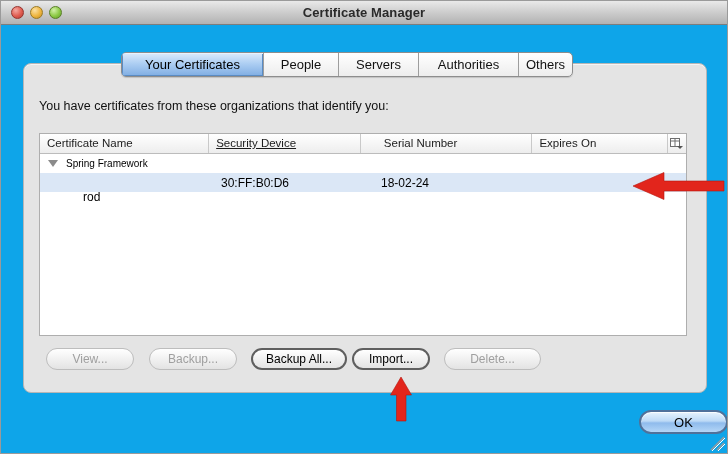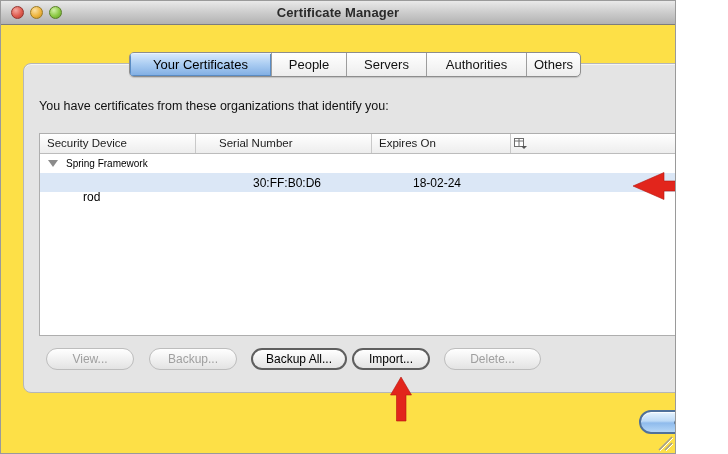--- a/index.html
+++ b/index.html
@@ -1,56 +1,56 @@
 <!DOCTYPE html>
 <html><head>
 <meta charset="utf-8">
 <style>
   html,body{margin:0;padding:0;}
   body{font-family:"Liberation Sans","DejaVu Sans",sans-serif;background:#ffffff;}
-  .window{position:relative;width:676px;height:454px;background:#fde047;overflow:hidden;
+  .window{position:relative;width:728px;height:454px;background:#0ea5e9;overflow:hidden;
           border:1px solid #9a9a9a;box-sizing:border-box;}
   
   .titlebar{position:absolute;left:0;top:0;width:100%;height:24px;
             background:linear-gradient(#e9e9e9,#cfcfcf 45%,#b2b2b2);
             border-bottom:1px solid #7d7d7d;box-sizing:border-box;}
   .title{position:absolute;left:0;right:0;top:4px;text-align:center;
          font-size:13px;font-weight:700;color:#2a2a2a;letter-spacing:.1px;}
   .lights{position:absolute;left:10px;top:5px;display:flex;gap:6px;}
   .light{width:13px;height:13px;border-radius:50%;box-sizing:border-box;cursor:default;}
   .light.red{background:radial-gradient(circle at 35% 30%,#f4a8a0,#e05c50 55%,#b13a33);border:1px solid #96342e;}
   .light.yellow{background:radial-gradient(circle at 35% 30%,#fbe0a2,#eeb53e 55%,#c08a22);border:1px solid #9a7a23;}
   .light.green{background:radial-gradient(circle at 35% 30%,#d2f0a8,#8cc944 55%,#5f9c2a);border:1px solid #597f27;}
   
-  .tabbar{position:absolute;left:128px;top:51px;height:23px;display:flex;
+  .tabbar{position:absolute;left:120px;top:51px;height:23px;display:flex;
           border:1px solid #8d8d8d;border-radius:5px;overflow:hidden;
           background:linear-gradient(#ffffff,#ededed);box-shadow:0 1px 1px rgba(0,0,0,.15);z-index:3;}
   .tab{height:23px;line-height:23px;text-align:center;font-size:13px;color:#111;
        border-right:1px solid #9d9d9d;box-sizing:border-box;cursor:default;}
   .tab:last-child{border-right:none;}
   .tab.selected{background:linear-gradient(#dcebfc,#abcdf2 48%,#7fade3);
                 box-shadow:inset 0 1px 0 #eaf3fd, inset 0 0 0 1px #5a8cc4;color:#000;}
   
   .groupbox{position:absolute;left:22px;top:62px;width:684px;height:330px;
             background:#e4e4e4;border:1px solid #b6b6b6;border-radius:8px;box-sizing:border-box;
             box-shadow:inset 0 1px 0 rgba(255,255,255,.6);}
   .desc{position:absolute;left:38px;top:98px;font-size:12.5px;color:#111;z-index:2;}
   
   .table{position:absolute;left:38px;top:132px;width:648px;height:203px;
          border:1px solid #aeaeae;box-sizing:border-box;background:#ffffff;z-index:2;}
   .thead{display:flex;height:20px;background:linear-gradient(#ffffff,#ededed);
          border-bottom:1px solid #bcbcbc;box-sizing:border-box;}
   .th{font-size:11.5px;color:#1c1c1c;line-height:19px;padding-left:7px;box-sizing:border-box;
       border-right:1px solid #c9c9c9;overflow:hidden;white-space:nowrap;cursor:default;}
-  .th.c1{width:174px;} .th.c2{width:156px;} .th.c3{width:160px;margin-left:16px;} .th.c4{width:139px;}
+  .th.c1{width:174px;} .th.c2{width:156px;text-decoration:underline;} .th.c3{width:160px;margin-left:16px;} .th.c4{width:139px;}
   .th.c5{width:19px;border-right:none;padding:0;display:flex;align-items:center;justify-content:center;}
   .tbody{height:181px;background:#fff;overflow:hidden;}
   .row{display:flex;height:19px;align-items:center;font-size:12px;color:#000;cursor:default;}
   .row .cell{box-sizing:border-box;overflow:hidden;white-space:nowrap;}
-  .row .cell.c1{width:174px;} .row .cell.c2{width:156px;} .row .cell.c3{width:160px;margin-left:32px;} .row .cell.c4{width:139px;}
+  .row .cell.c1{width:174px;} .row .cell.c2{width:156px;} .row .cell.c3{width:160px;} .row .cell.c4{width:139px;}
   .row.selected{background:#dbe7f6;}
   .twisty{display:inline-block;width:0;height:0;border-left:5px solid transparent;
           border-right:5px solid transparent;border-top:7px solid #8b8b8b;
           margin:0 8px 0 8px;vertical-align:middle;}
   .group-label{font-size:10px;color:#000;}
   .indent1{padding-left:43px;margin-top:28px;}
   .pad7{padding-left:7px;}
   
   .pill{position:absolute;top:347px;height:22px;border-radius:11px;font-size:12px;
         font-family:"Liberation Sans",sans-serif;
@@ -92,20 +92,21 @@
     <div class="tab" style="width:75px">People</div>
     <div class="tab" style="width:80px">Servers</div>
     <div class="tab" style="width:100px">Authorities</div>
     <div class="tab" style="width:53px">Others</div>
   </div>
 
   <div class="desc">You have certificates from these organizations that identify you:</div>
 
   <div class="table">
     <div class="thead">
+      <div class="th c1">Certificate Name</div>
       <div class="th c2">Security Device</div>
       <div class="th c3">Serial Number</div>
       <div class="th c4">Expires On</div>
       <div class="th c5">
         <svg width="13" height="11" viewBox="0 0 13 11">
           <rect x="0.5" y="0.5" width="9" height="8" fill="#ffffff" stroke="#6e6e6e"></rect>
           <line x1="0.5" y1="3" x2="9.5" y2="3" stroke="#6e6e6e"></line>
           <line x1="5" y1="0.5" x2="5" y2="8.5" stroke="#6e6e6e"></line>
           <polygon points="7,8 13,8 10,11" fill="#555555"></polygon>
         </svg>

